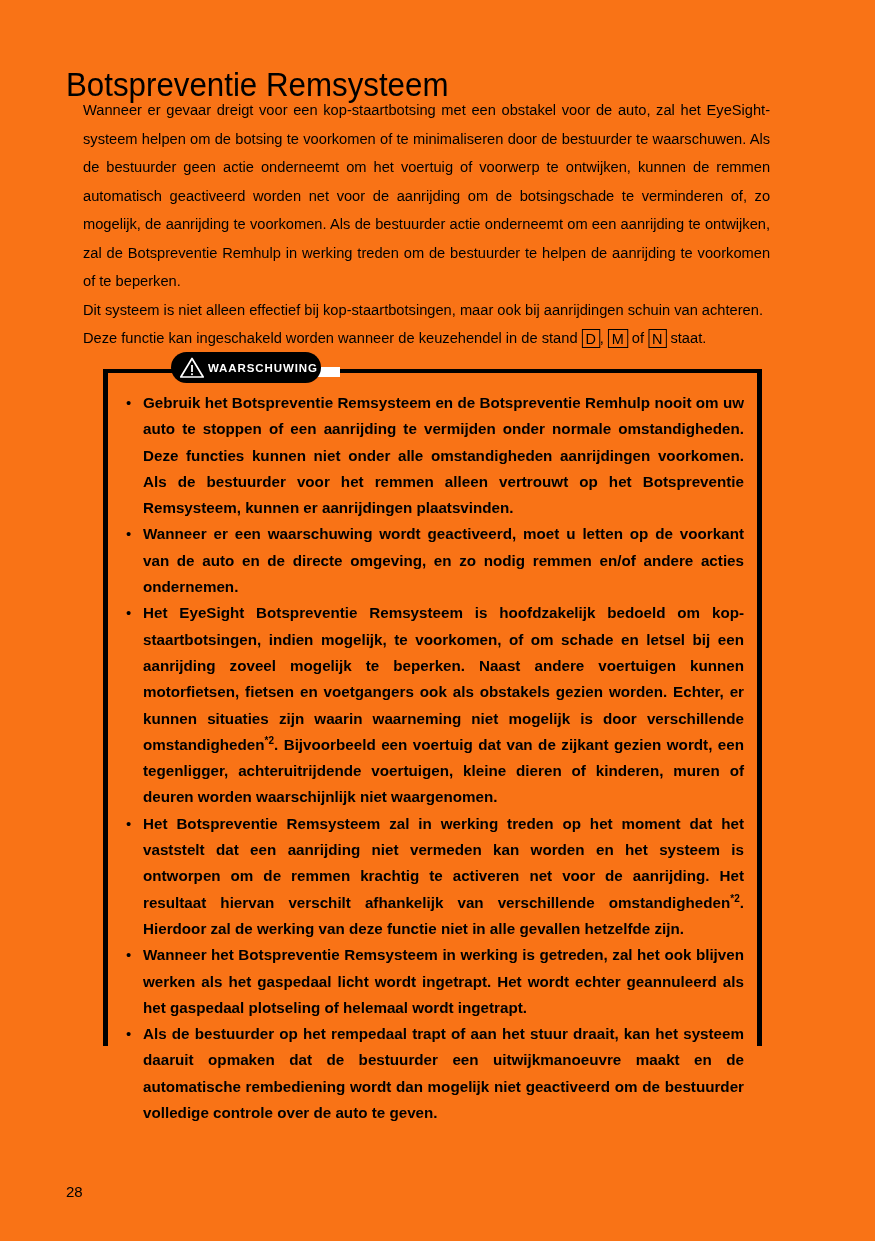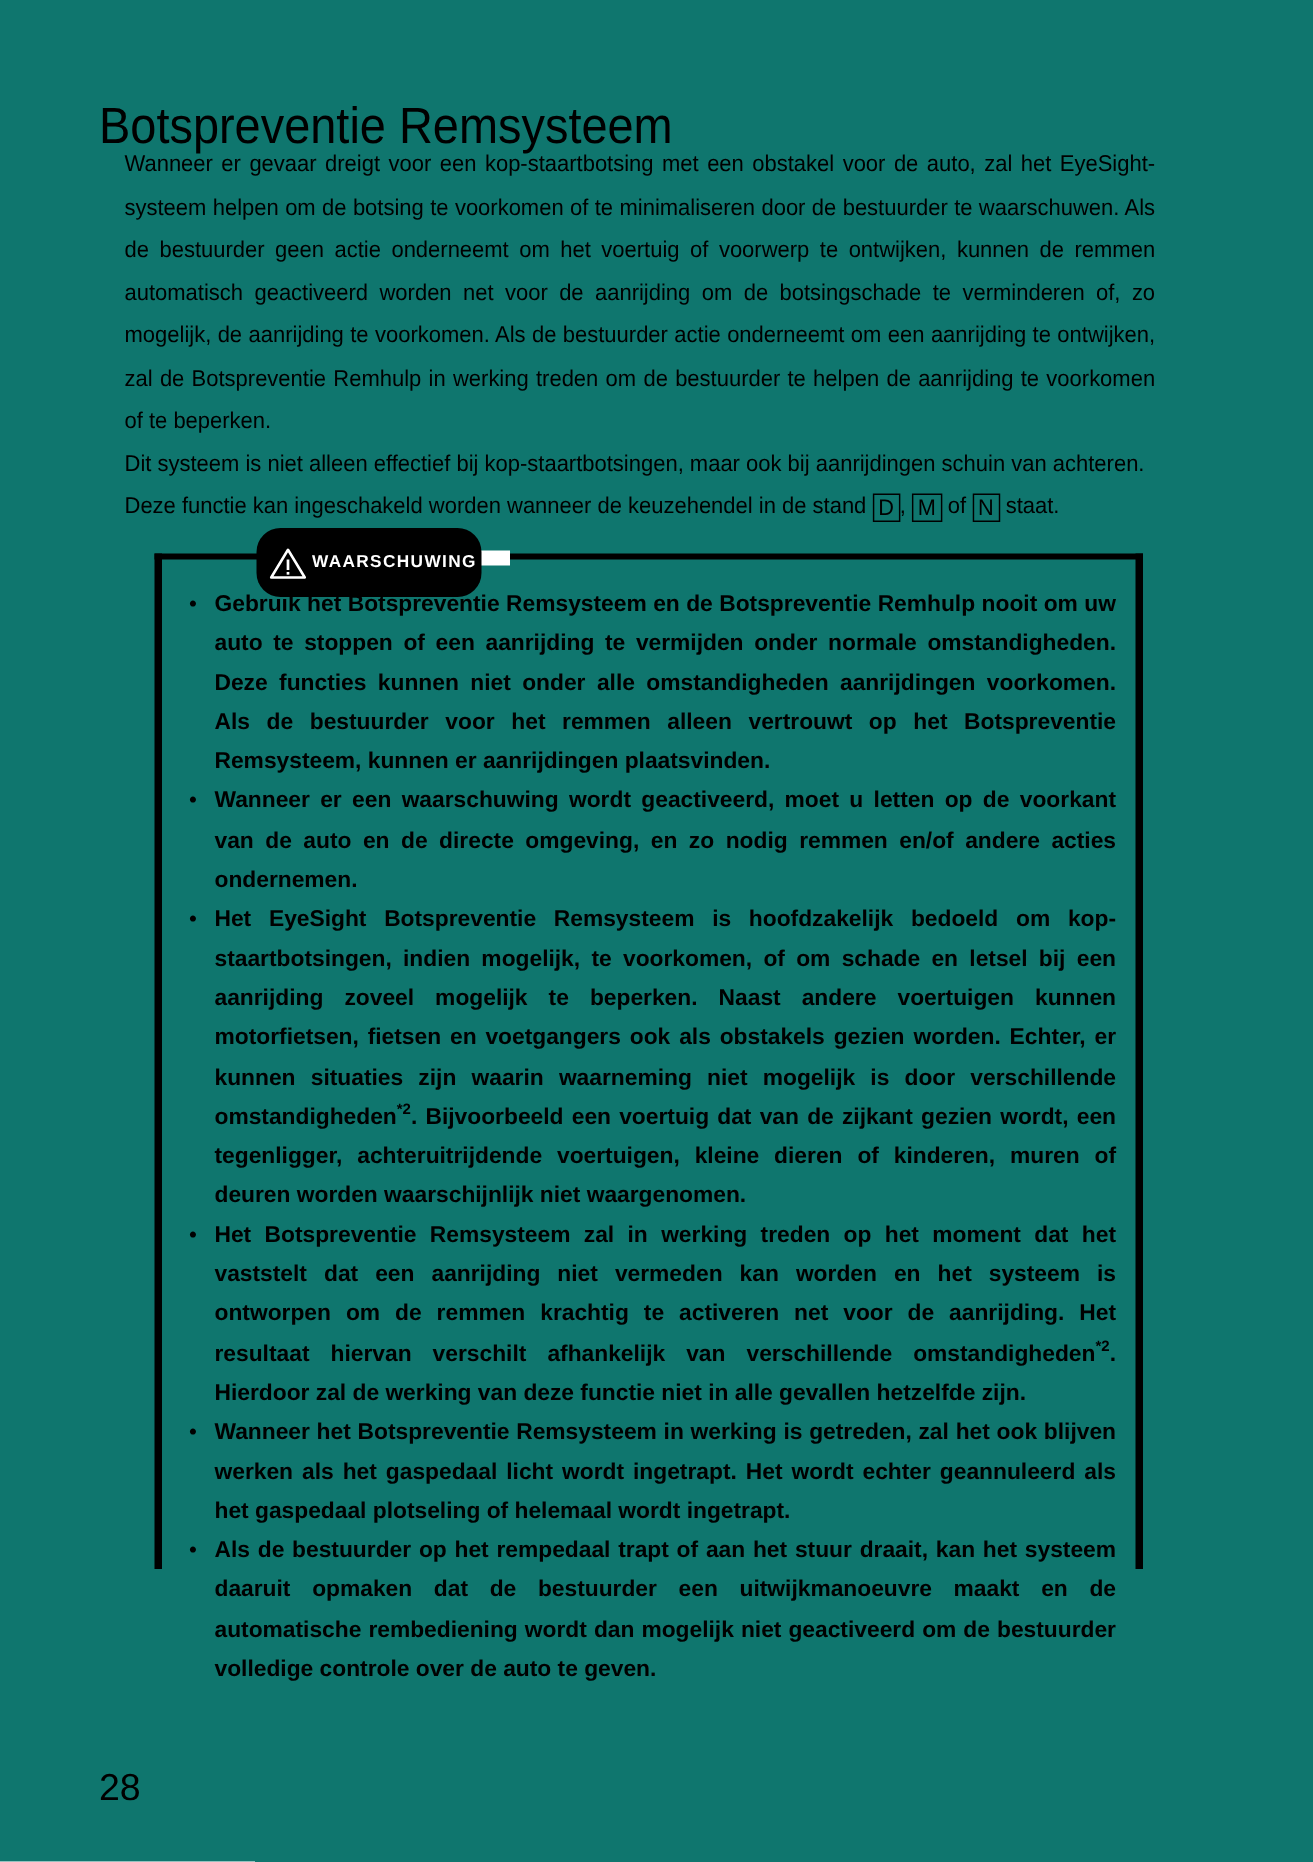--- a/index.html
+++ b/index.html
@@ -4,21 +4,21 @@
 <style>
   html, body {
     margin: 0;
     padding: 0;
     background: #ffffff;
   }
   .page {
     position: relative;
     width: 875px;
     height: 1241px;
-    background: #0f766e;
+    background: #f97316;
     font-family: "Liberation Sans", "DejaVu Sans", sans-serif;
     color: #000000;
     overflow: hidden;
   }
 
   
   .page-title {
     position: absolute;
     left: 66px;
     top: 40px;
@@ -83,21 +83,21 @@
     width: 166px;
     height: 10px;
     background: #ffffff;
   }
 
   .warn-badge {
     position: absolute;
     left: 171px;
     top: 352px;
     width: 150px;
-    height: 46px;
+    height: 31px;
     background: #000000;
     border-radius: 16px;
     display: flex;
     align-items: center;
     padding-left: 8px;
     box-sizing: border-box;
   }
   .warn-tri {
     width: 26px;
     height: 23px;
@@ -144,21 +144,21 @@
     font-size: 10px;
     vertical-align: super;
     line-height: 0;
   }
 
   
   .page-number {
     position: absolute;
     left: 66px;
     top: 1178px;
-    font-size: 25px;
+    font-size: 15px;
     line-height: 28px;
   }
 </style>
 </head>
 <body>
 
 <div class="page">
 
   <h1 class="page-title">Botspreventie Remsysteem</h1>
 

